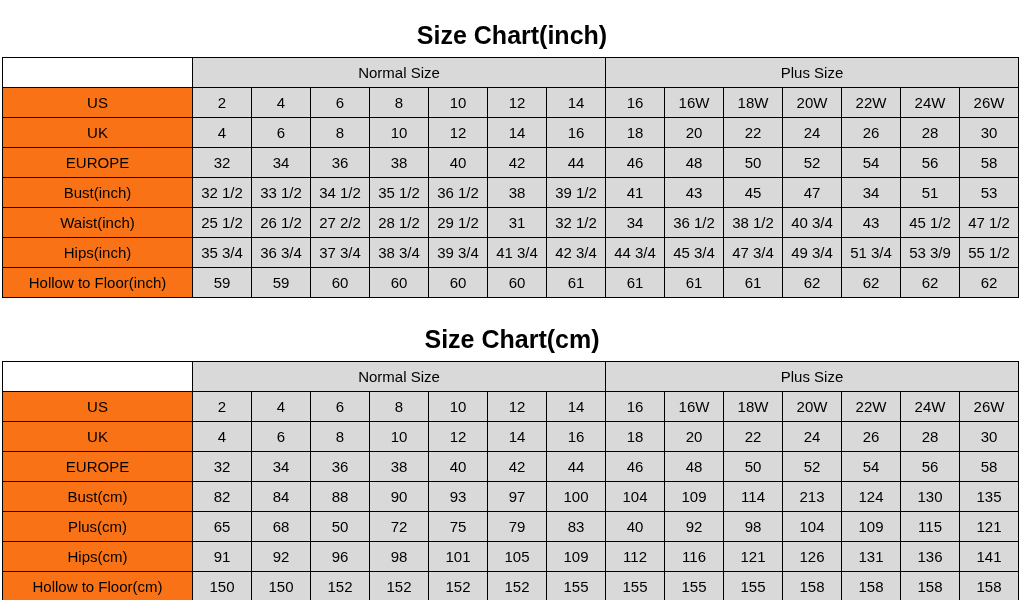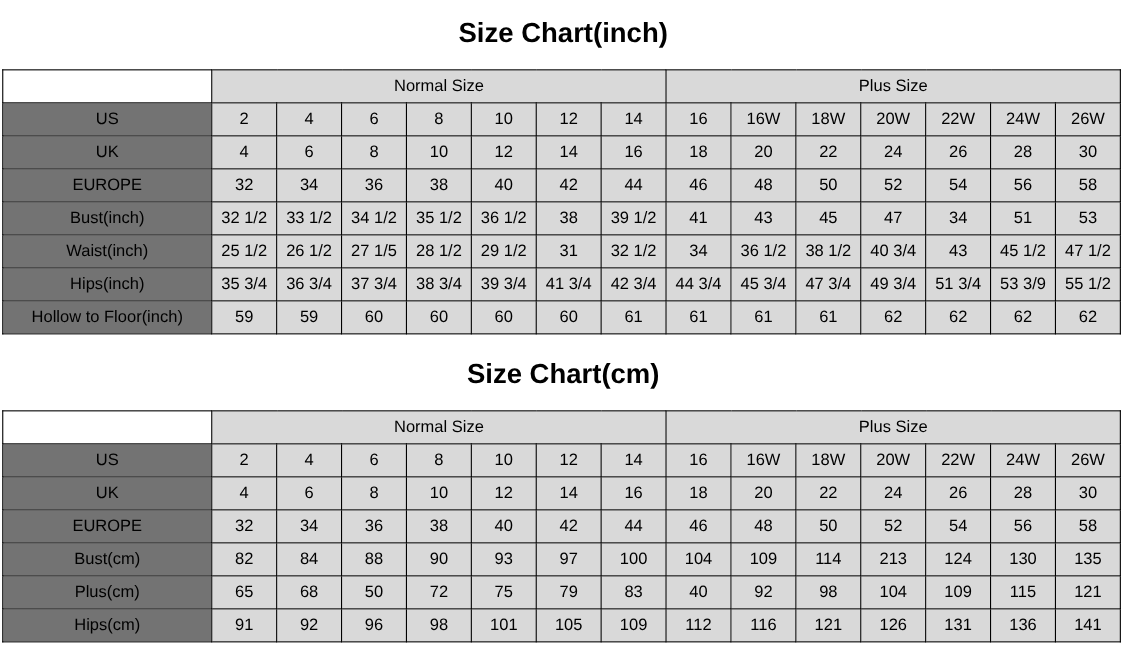--- a/index.html
+++ b/index.html
@@ -16,22 +16,22 @@
   }
   .chart-block {
     width: 1024px;
     box-sizing: border-box;
   }
   .chart-title {
     text-align: center;
     font-size: 25px;
     font-weight: bold;
     letter-spacing: 0px;
-    padding: 4px 0 6px 0;
-    margin: 12px;
+    padding: 20px 0 6px 0;
+    margin: 1px;
     font-family: "Liberation Sans", sans-serif;
   }
   table.size-table {
     border-collapse: collapse;
     width: 868px;
     margin: 0 2px;
     table-layout: fixed;
   }
   table.size-table td {
     border: 1px solid #000000;
@@ -46,21 +46,21 @@
     background: #ffffff;
     border-left: 1px solid #ffffff;
     border-top: 1px solid #ffffff;
   }
   td.group-head {
     background: #d9d9d9;
     font-size: 19px;
     height: 36px;
   }
   td.rowlabel {
-    background: #737373;
+    background: #f97316;
     font-size: 15px;
     text-align: center;
   }
   td.cell {
     background: #d9d9d9;
   }
   .col-label { width: 190px; }
   .col-n { width: 59px; }
   .col-p { width: 59px; }
   .spacer { height: 6px; }
@@ -161,21 +161,21 @@
           <td class="cell">45</td>
           <td class="cell">47</td>
           <td class="cell">34</td>
           <td class="cell">51</td>
           <td class="cell">53</td>
         </tr>
         <tr>
           <td class="rowlabel">Waist(inch)</td>
           <td class="cell">25 1/2</td>
           <td class="cell">26 1/2</td>
-          <td class="cell">27 1/5</td>
+          <td class="cell">27 2/2</td>
           <td class="cell">28 1/2</td>
           <td class="cell">29 1/2</td>
           <td class="cell">31</td>
           <td class="cell">32 1/2</td>
           <td class="cell">34</td>
           <td class="cell">36 1/2</td>
           <td class="cell">38 1/2</td>
           <td class="cell">40 3/4</td>
           <td class="cell">43</td>
           <td class="cell">45 1/2</td>
@@ -342,17 +342,34 @@
           <td class="cell">105</td>
           <td class="cell">109</td>
           <td class="cell">112</td>
           <td class="cell">116</td>
           <td class="cell">121</td>
           <td class="cell">126</td>
           <td class="cell">131</td>
           <td class="cell">136</td>
           <td class="cell">141</td>
         </tr>
+        <tr>
+          <td class="rowlabel">Hollow to Floor(cm)</td>
+          <td class="cell">150</td>
+          <td class="cell">150</td>
+          <td class="cell">152</td>
+          <td class="cell">152</td>
+          <td class="cell">152</td>
+          <td class="cell">152</td>
+          <td class="cell">155</td>
+          <td class="cell">155</td>
+          <td class="cell">155</td>
+          <td class="cell">155</td>
+          <td class="cell">158</td>
+          <td class="cell">158</td>
+          <td class="cell">158</td>
+          <td class="cell">158</td>
+        </tr>
       </tbody>
     </table>
   </div>
 
 </div>
 
 </body></html>

